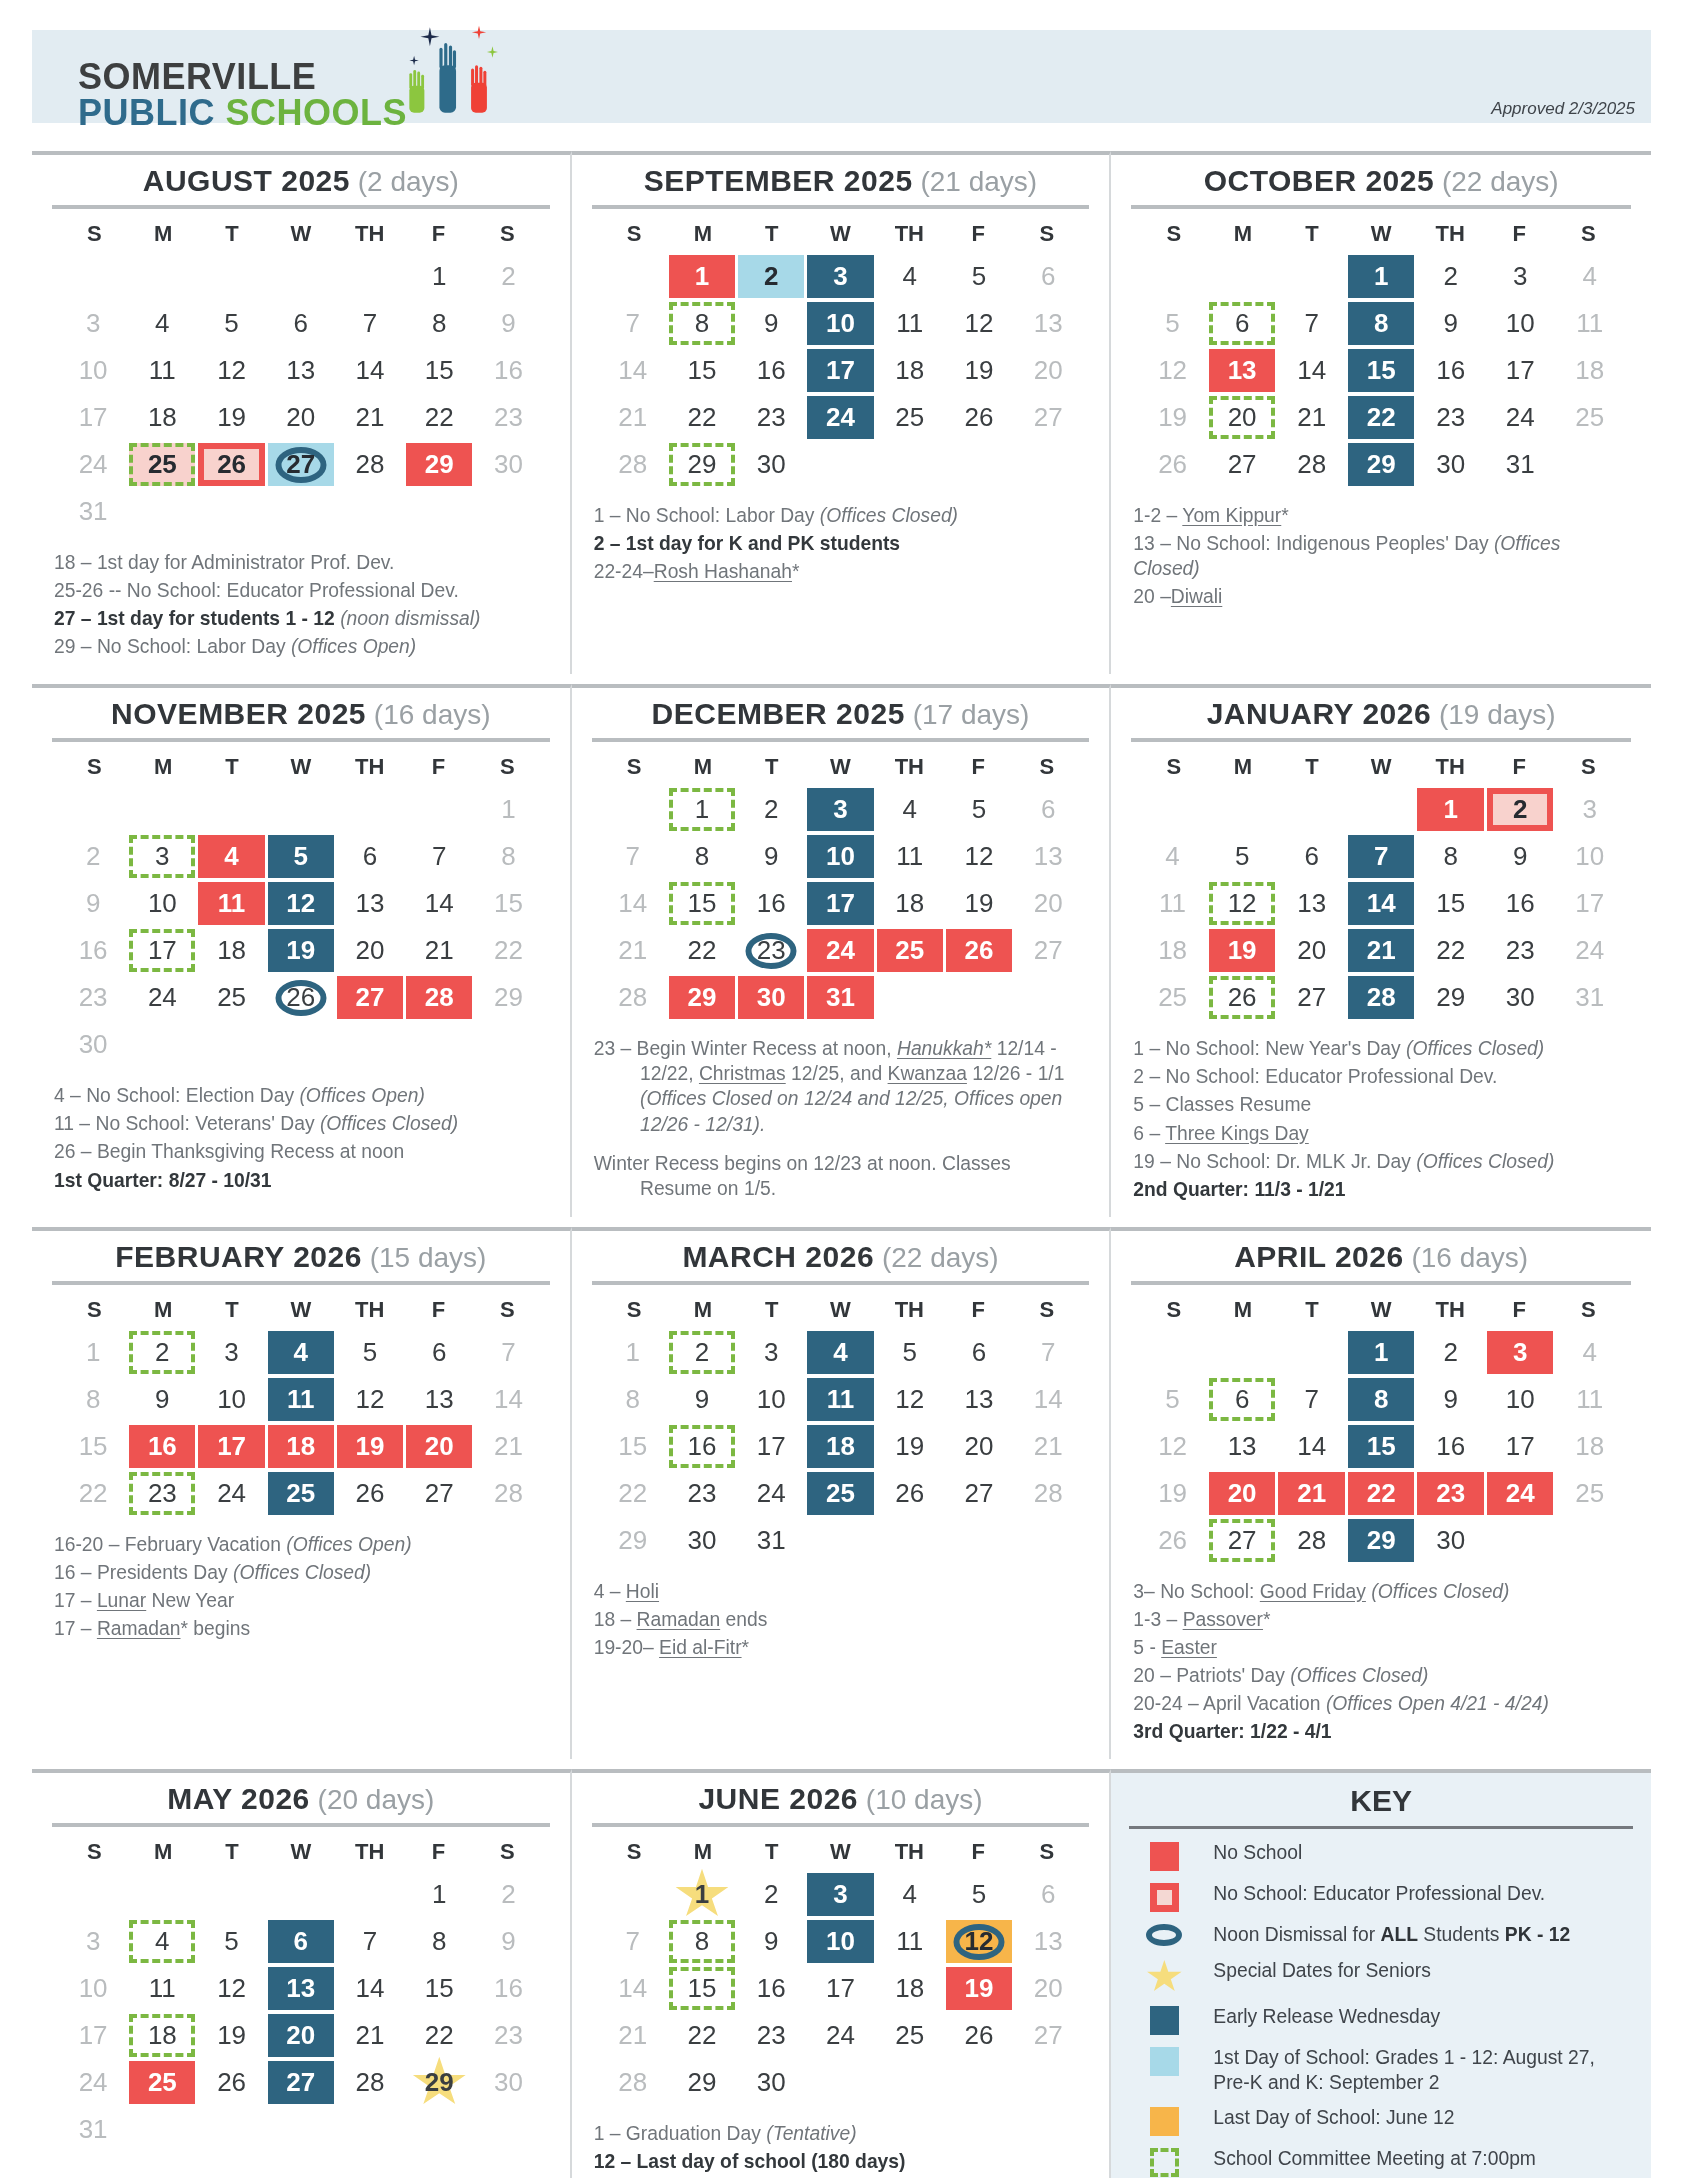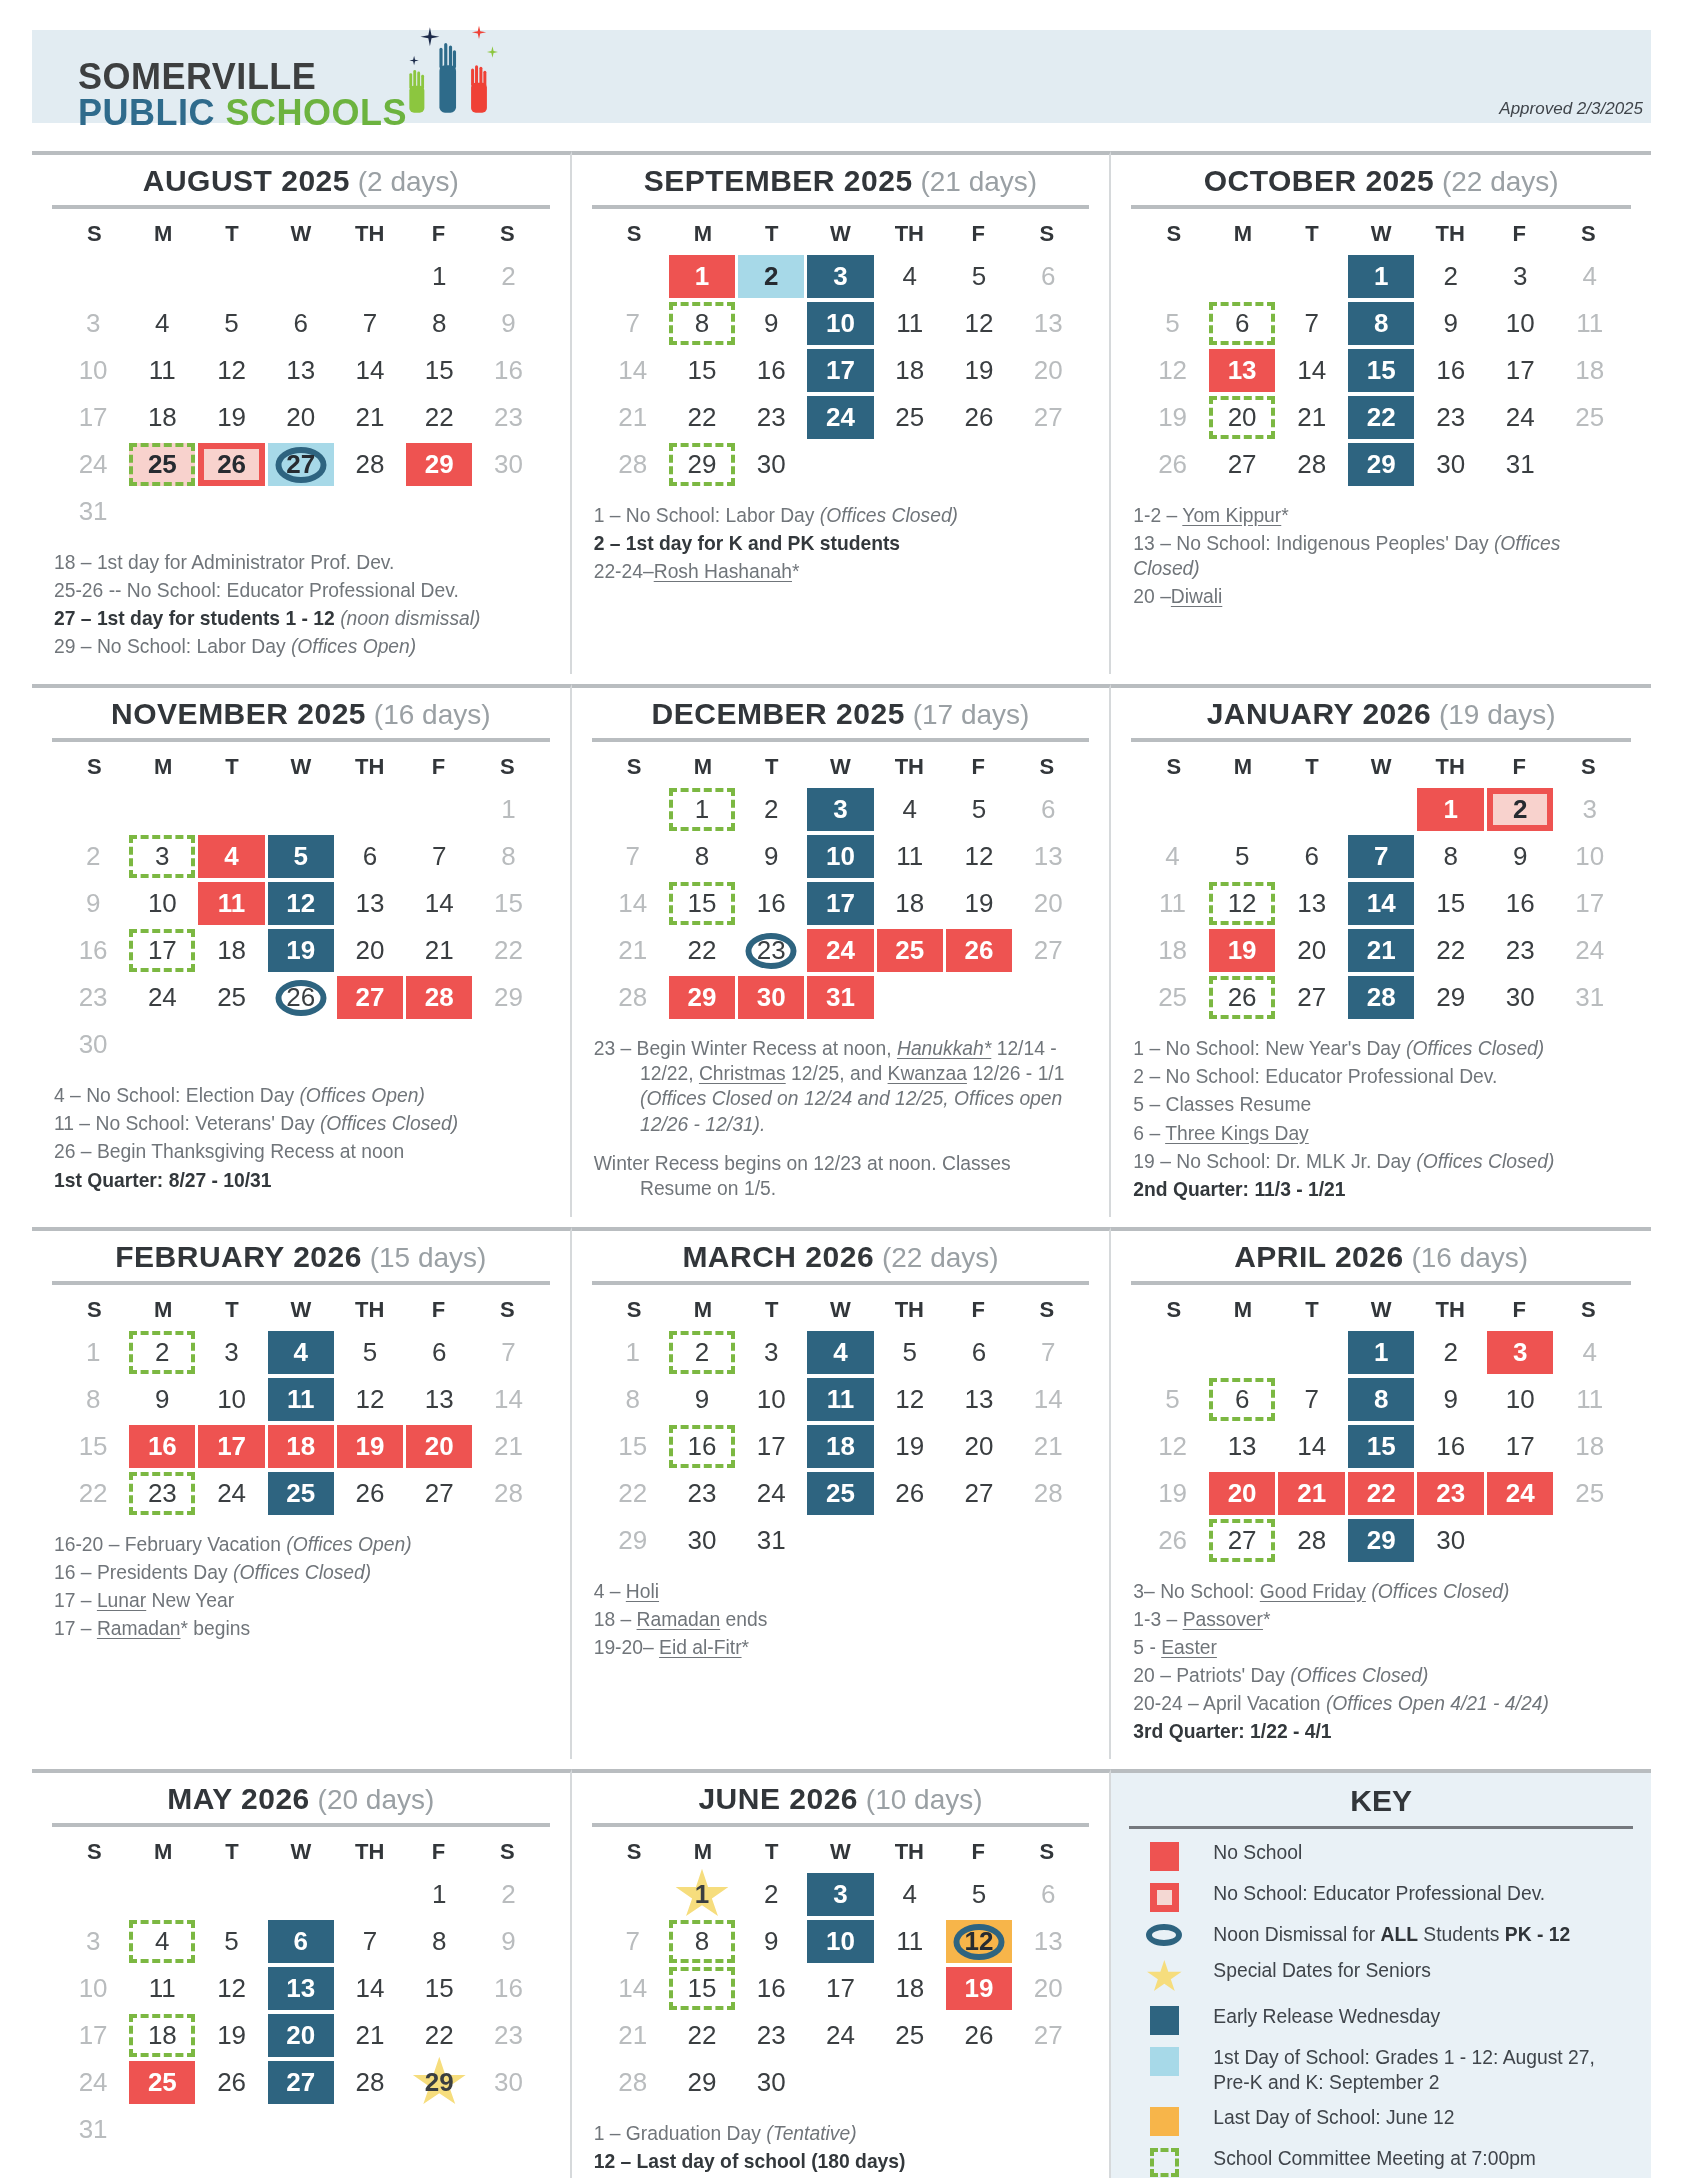--- a/index.html
+++ b/index.html
@@ -8,21 +8,21 @@
   
   .header{margin:30px 32px 0;background:#e2ecf2;height:93px;display:flex;align-items:center;position:relative;padding:0 46px;box-sizing:border-box;}
   .logo{display:flex;align-items:flex-end;position:relative;}
   .logo-text{line-height:1.0;}
   .logo-line1{font-size:36px;font-weight:800;color:#3d3f40;letter-spacing:0.5px;}
   .logo-line2{font-size:36px;font-weight:800;letter-spacing:0.5px;}
   .logo-line2 .pub{color:#2f6b8c;}
   .logo-line2 .sch{color:#6cb33f;text-align:right;}
   .hands{margin-left:-4px;margin-bottom:2px;overflow:visible;}
   .header-title{font-size:47px;font-weight:800;color:#30353a;letter-spacing:1.5px;margin-left:63px;white-space:nowrap;}
-  .approved{position:absolute;right:8px;bottom:4px;font-style:italic;font-size:17px;color:#3f444a;}
+  .approved{position:absolute;right:16px;bottom:4px;font-style:italic;font-size:17px;color:#3f444a;}
 
   
   #months-grid{display:grid;grid-template-columns:1fr 1fr 1fr;padding:0 32px;margin-top:18px;}
   .month{padding:0 20px 12px;border-top:4px solid #b9bdc0;margin-top:10px;}
   .month:nth-child(3n+1),.month:nth-child(3n+2){border-right:2px solid #d6d9db;}
   .m-title{text-align:center;padding:9px 0 7px;border-bottom:4px solid #b9bdc0;}
   .m-name{font-size:30px;font-weight:800;color:#32363a;letter-spacing:0.5px;}
   .m-days{font-size:28px;color:#9aa0a4;font-weight:400;}
   .wdays{display:grid;grid-template-columns:repeat(7,1fr);text-align:center;font-weight:800;font-size:22px;color:#32363a;padding:12px 8px 4px;}
   .days{display:grid;grid-template-columns:repeat(7,1fr);row-gap:4px;column-gap:3px;padding:4px 8px 6px;}

